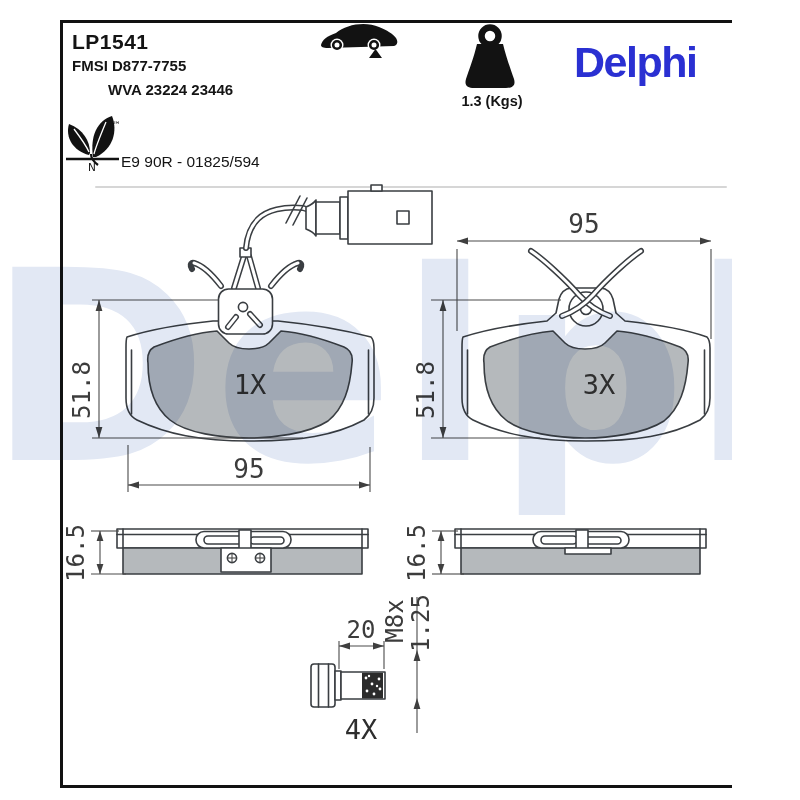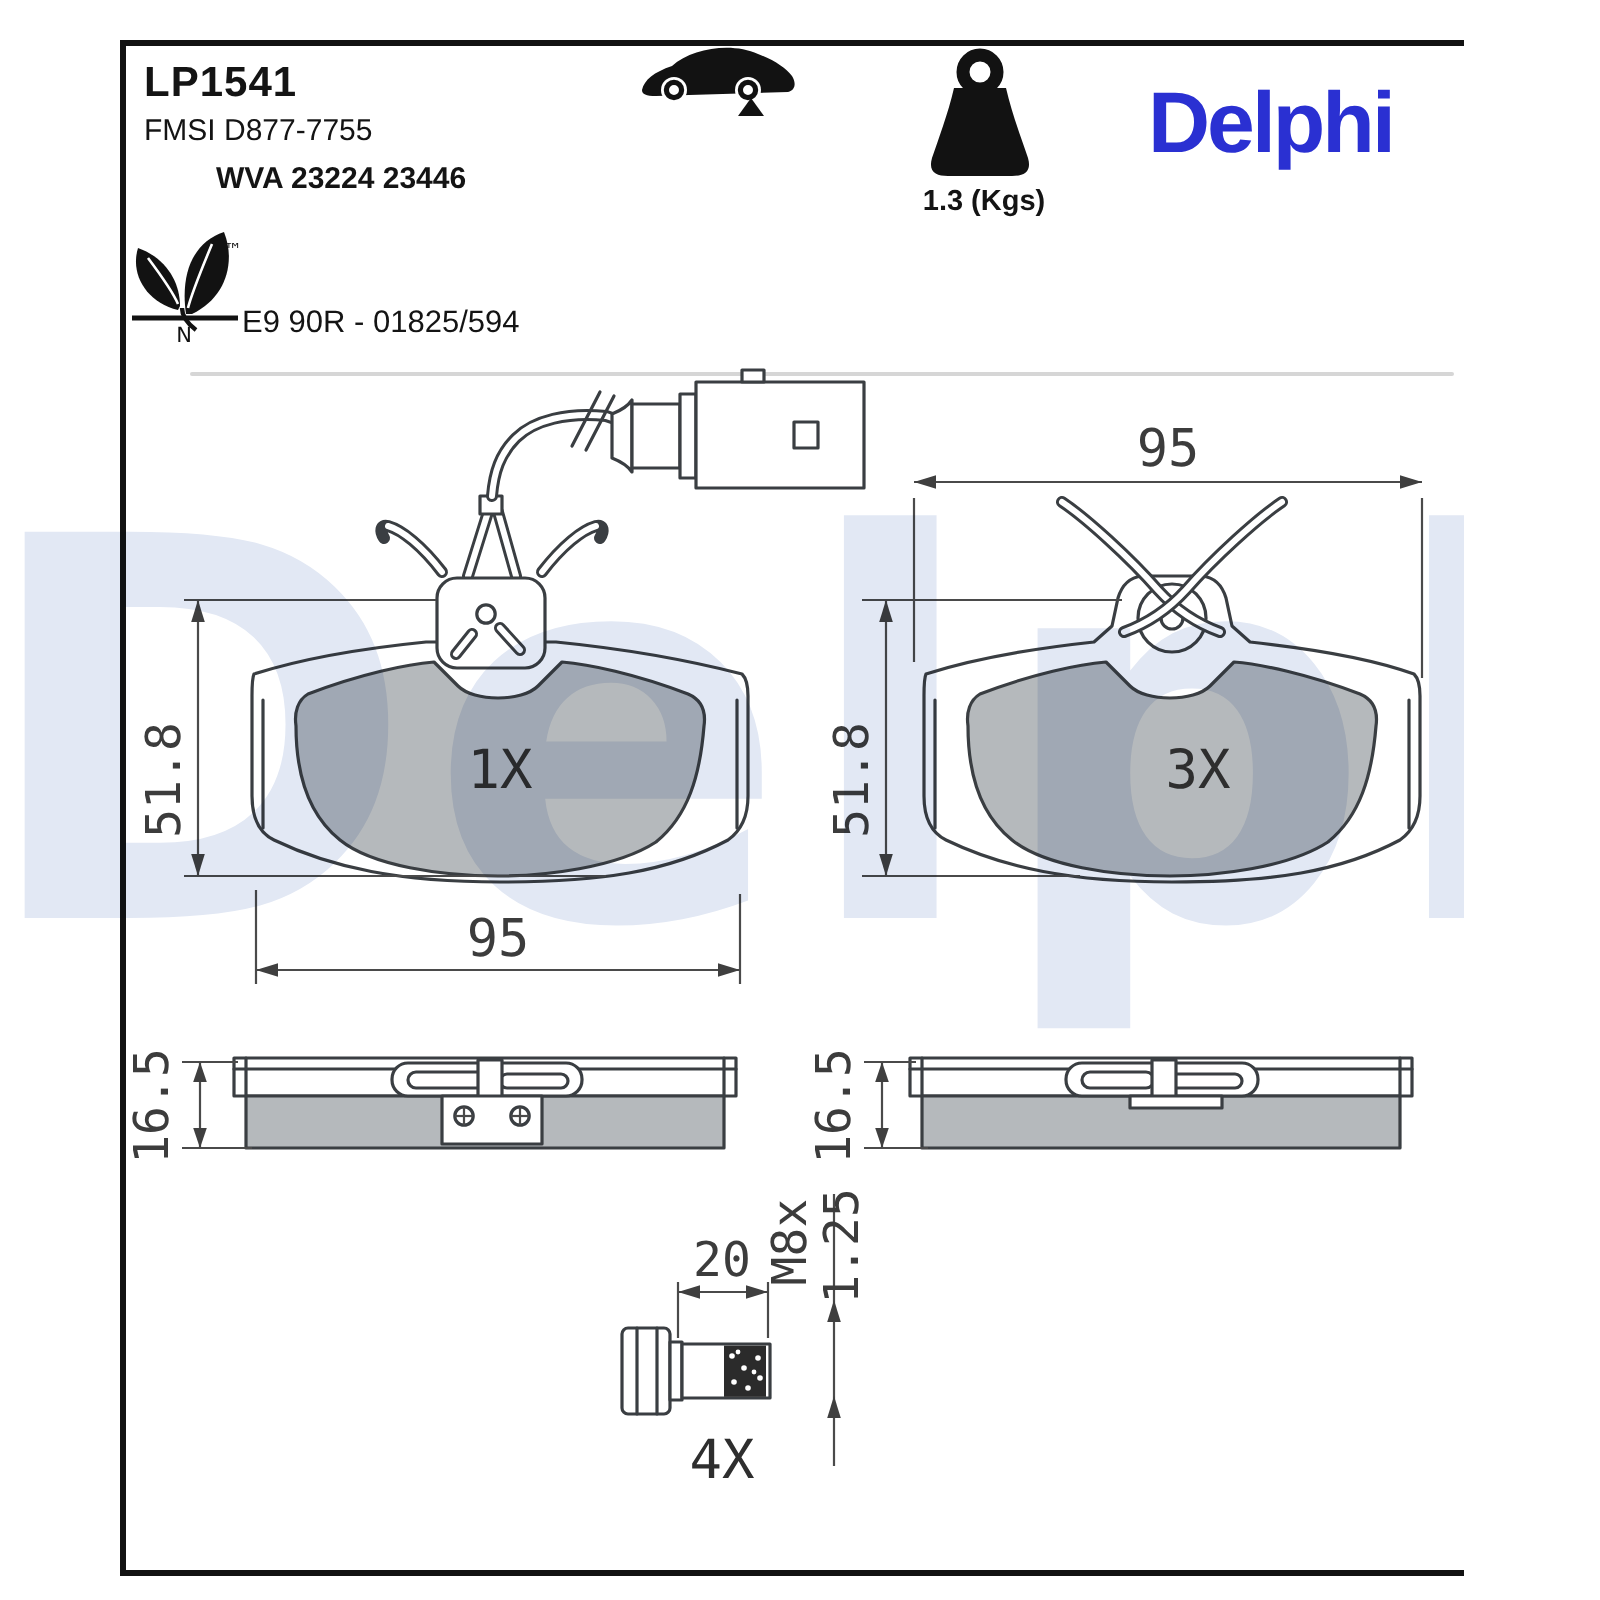--- a/index.html
+++ b/index.html
@@ -1,21 +1,21 @@
 <!DOCTYPE html>
 <html><head>
 <meta charset="utf-8">
 <style>
   html,body{margin:0;padding:0;background:#fff;}
   .page{position:relative;width:732px;height:800px;background:#ffffff;overflow:hidden;
         font-family:"Liberation Sans","DejaVu Sans",sans-serif;color:#141414;}
   .frame{position:absolute;left:60px;top:20px;width:673px;height:762px;border:3px solid #121212;z-index:6;}
   .abs{position:absolute;z-index:20;}
   .pn{left:72px;top:30px;font-size:21px;font-weight:bold;letter-spacing:.5px;}
-  .fmsi{left:72px;top:57px;font-size:15px;font-weight:normal;}
+  .fmsi{left:72px;top:57px;font-size:15px;font-weight:bold;}
   .wva{left:72px;top:81px;font-size:15px;font-weight:bold;margin-left:36px;}
   .weight-label{left:444px;top:93px;width:96px;text-align:center;font-size:14.5px;font-weight:bold;}
   .delphi{left:574px;top:41px;font-size:43px;font-weight:bold;color:#2a30d2;letter-spacing:-1.5px;line-height:1;}
   .approval{left:121px;top:153px;font-size:15.5px;font-weight:normal;}
   .sep{position:absolute;left:95px;top:186px;width:632px;height:2px;background:#d6d6d6;border-radius:2px;z-index:8;}
   .lockheed{left:613px;top:751px;font-family:"DejaVu Serif","Liberation Serif",serif;
             font-weight:bold;font-size:27px;letter-spacing:-1px;line-height:1;}
   .lockheed sup{font-size:12px;font-family:"DejaVu Sans",sans-serif;font-weight:normal;}
   .watermark{position:absolute;left:-12px;top:236px;font-size:265px;font-weight:bold;line-height:1;
              letter-spacing:6px;color:#e2e8f4;mix-blend-mode:multiply;z-index:40;white-space:nowrap;

